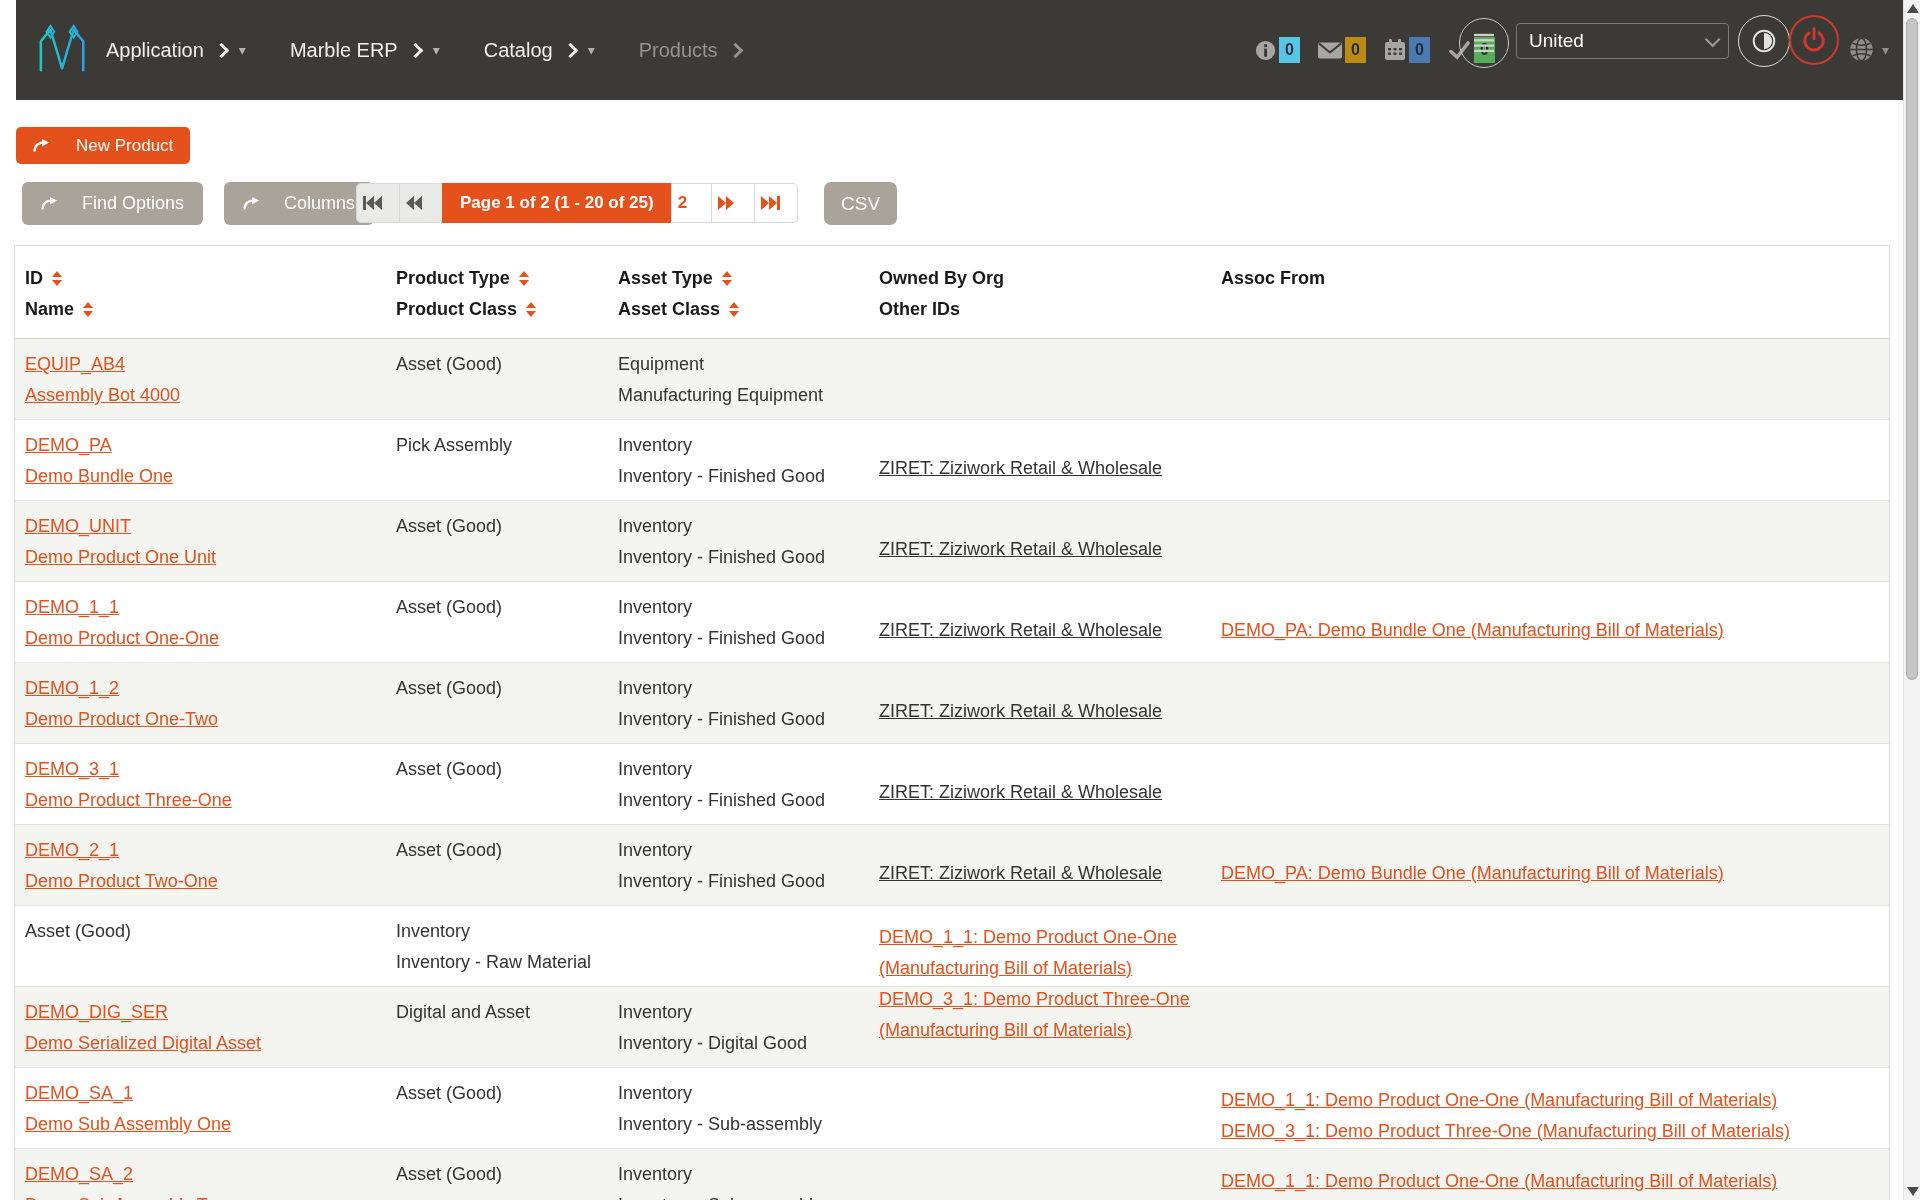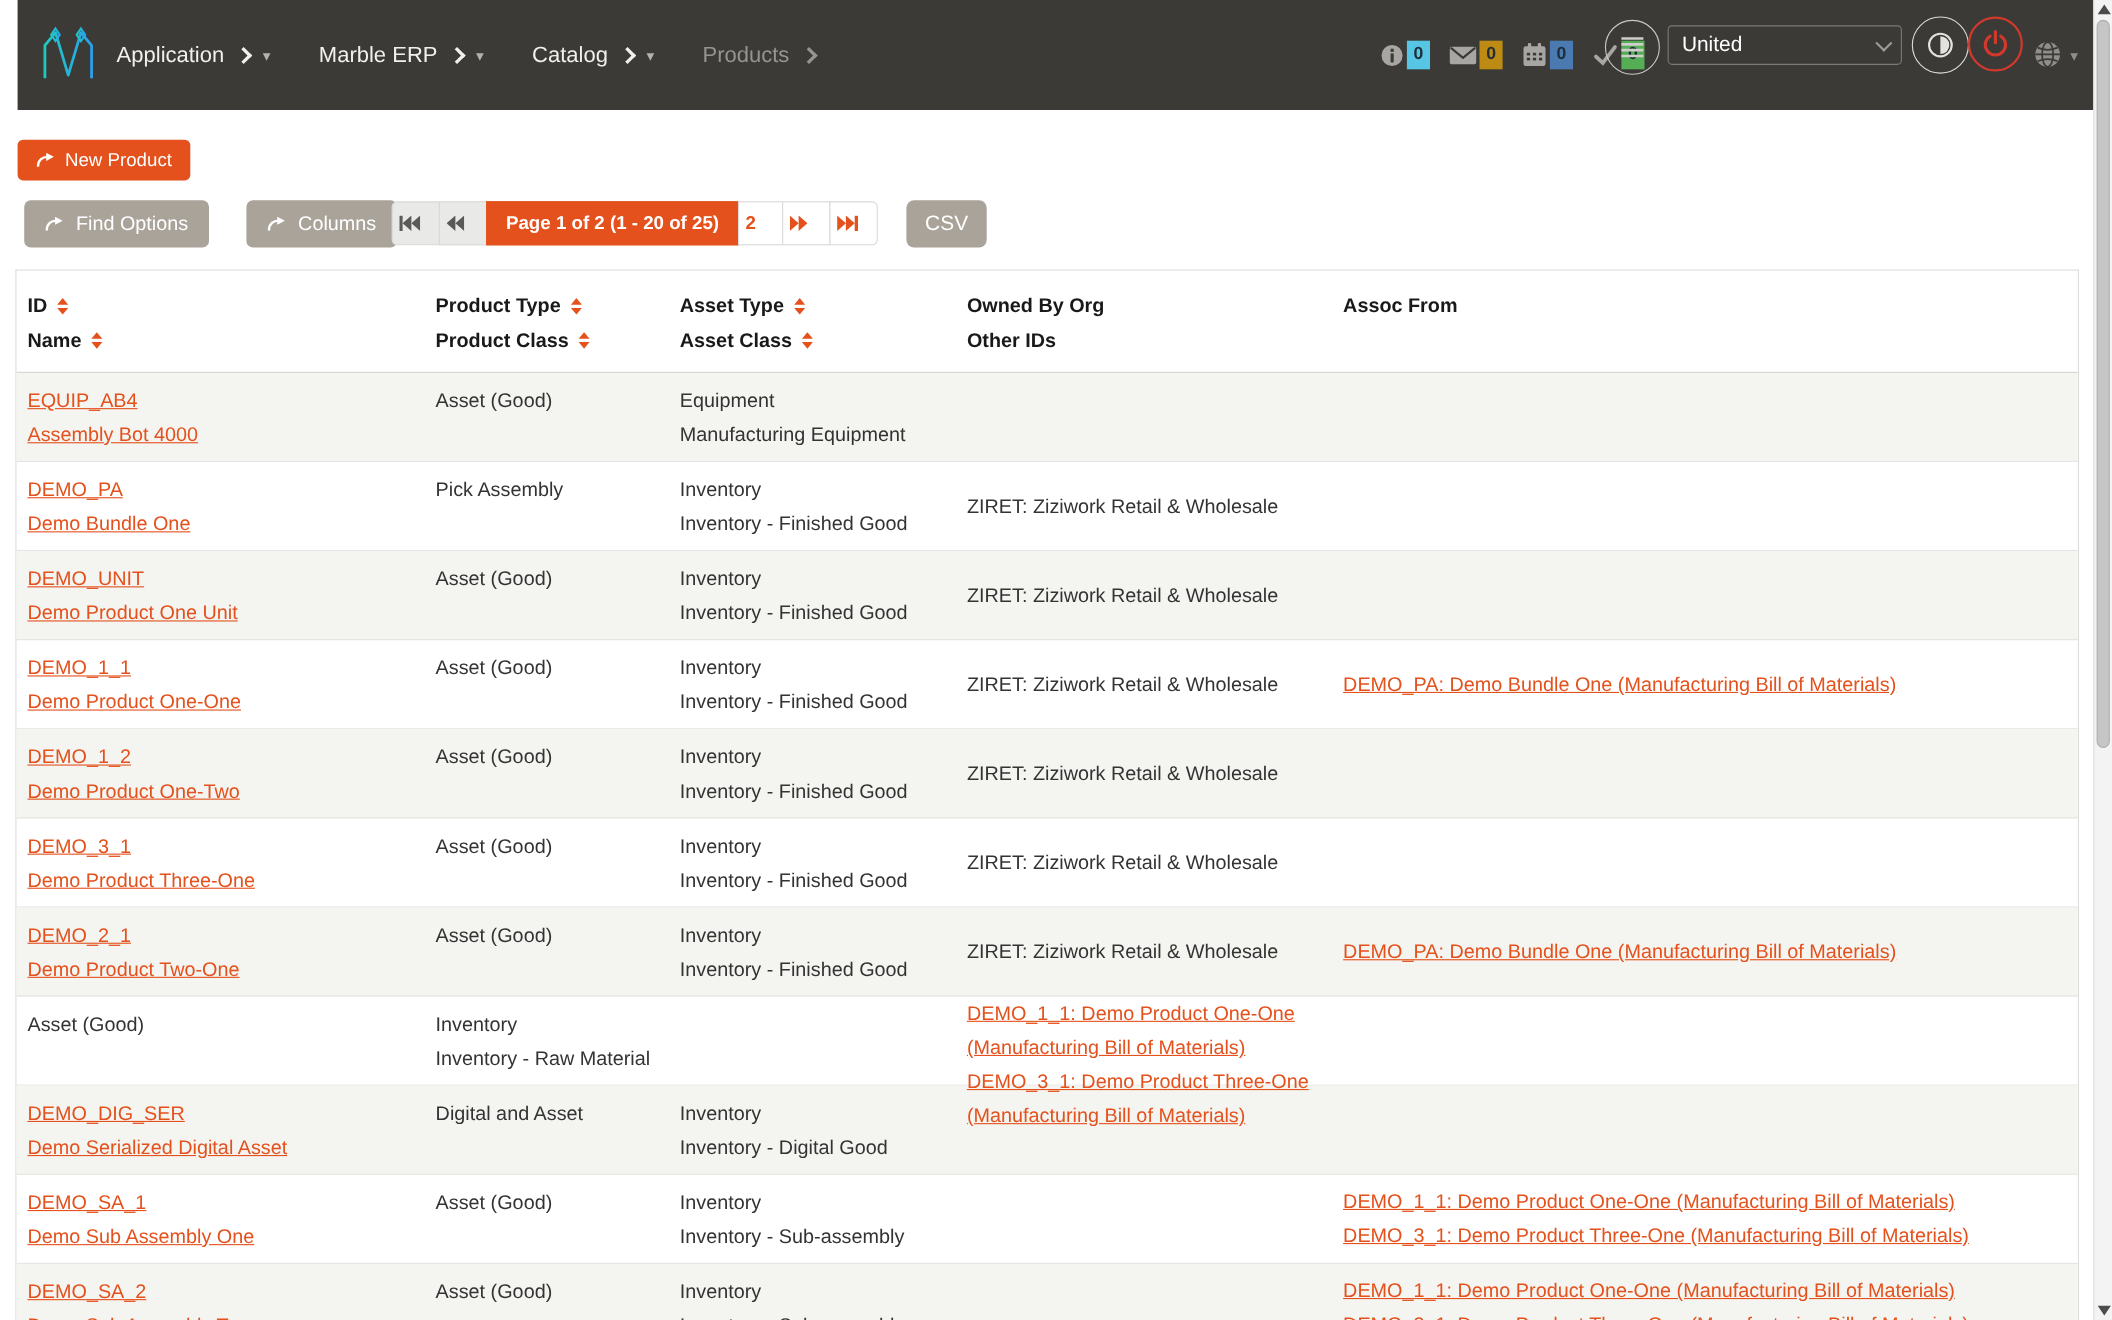--- a/index.html
+++ b/index.html
@@ -32,22 +32,22 @@
   .globe-wrap{position:absolute;left:1832px;top:36px;display:flex;align-items:center;cursor:pointer;}
   .globe-wrap .caret{color:#8f8e8b;font-size:14px;margin-left:7px;}
   
   .scrollbar{position:absolute;right:0;top:0;width:17px;height:1200px;background:#f3f3f3;border-left:1px solid #e2e2e2;box-sizing:border-box;}
   .sb-arrow{position:absolute;left:3px;width:0;height:0;border-left:6px solid transparent;border-right:6px solid transparent;cursor:pointer;}
   .sb-up{top:4px;border-bottom:9px solid #4b4b4b;}
   .sb-dn{bottom:4px;border-top:9px solid #4b4b4b;}
   .sb-thumb{position:absolute;left:2px;top:18px;width:12px;height:662px;background:#c6c6c6;border:1px solid #adadad;border-radius:7px;box-sizing:border-box;cursor:grab;}
   
   .btn{border:none;display:flex;align-items:center;cursor:pointer;font-family:inherit;}
-  .btn-new{position:absolute;left:16px;top:127px;height:37px;background:#e4511c;border-radius:5px;color:#fff;font-size:17px;gap:9px;padding:0 17px;}
-  .btn-gray{position:absolute;height:43px;background:#aaa39a;border-radius:6px;color:#fff;font-size:18px;gap:11px;padding:0 19px;}
+  .btn-new{position:absolute;left:16px;top:127px;height:37px;background:#e4511c;border-radius:5px;color:#fff;font-size:17px;gap:26px;padding:0 17px;}
+  .btn-gray{position:absolute;height:43px;background:#aaa39a;border-radius:6px;color:#fff;font-size:18px;gap:24px;padding:0 19px;}
   .btn-find{left:22px;top:182px;}
   .btn-cols{left:224px;top:182px;}
   .btn-csv{left:824px;top:182px;padding:0 17px;font-size:19px;border-radius:7px;}
   .pager{position:absolute;left:356px;top:183px;height:40px;display:flex;}
   .pager .pbtn{height:100%;box-sizing:border-box;border:1px solid #d9d9d9;background:#fff;display:flex;align-items:center;justify-content:flex-start;cursor:pointer;margin-left:-1px;font-family:inherit;}
   .pager .pbtn:first-child{margin-left:0;border-radius:5px 0 0 5px;}
   .pager .pbtn:last-child{border-radius:0 5px 5px 0;}
   .pager .nav-gray{background:#e9e9e8;width:44px;}
   .pager .p-active{background:#e4511c;border-color:#e4511c;color:#fff;font-size:17px;font-weight:bold;padding:0 17px;}
   .pager .p-num{color:#e4511c;font-size:17px;font-weight:bold;width:41px;}
@@ -58,21 +58,21 @@
   .thead{padding-top:17px;padding-bottom:13px;border-bottom:1px solid #d2d2d2;color:#191919;font-size:18px;font-weight:bold;}
   .hline{display:flex;align-items:center;height:31px;}
   .hline.sortable{cursor:pointer;}
   .sort{display:inline-flex;flex-direction:column;gap:3px;margin-left:9px;}
   .sort i{display:block;width:0;height:0;border-left:5px solid transparent;border-right:5px solid transparent;}
   .sort .up{border-bottom:6px solid #e4511c;}
   .sort .dn{border-top:6px solid #e4511c;}
   .trow{height:81px;border-bottom:1px solid #e4e4e2;box-sizing:border-box;}
   .trow.striped{background:#f4f4f1;}
   .cell{display:flex;flex-direction:column;justify-content:flex-start;padding-top:10px;line-height:31px;font-size:18px;color:#333;}
-  .cell.vcenter{justify-content:center;padding-top:0;}
+  .cell.vcenter{justify-content:center;padding-top:16px;text-decoration:underline;}
   .lnk{color:#e4511c;text-decoration:underline;cursor:pointer;align-self:flex-start;}
 </style>
 </head>
 <body>
 
 <div class="topbar">
   <svg class="logo" viewBox="0 0 56 52">
     <defs>
         <linearGradient id="lg" x1="0" y1="0" x2="1" y2="0">
       <stop offset="0" stop-color="#1fc9c0"></stop>

